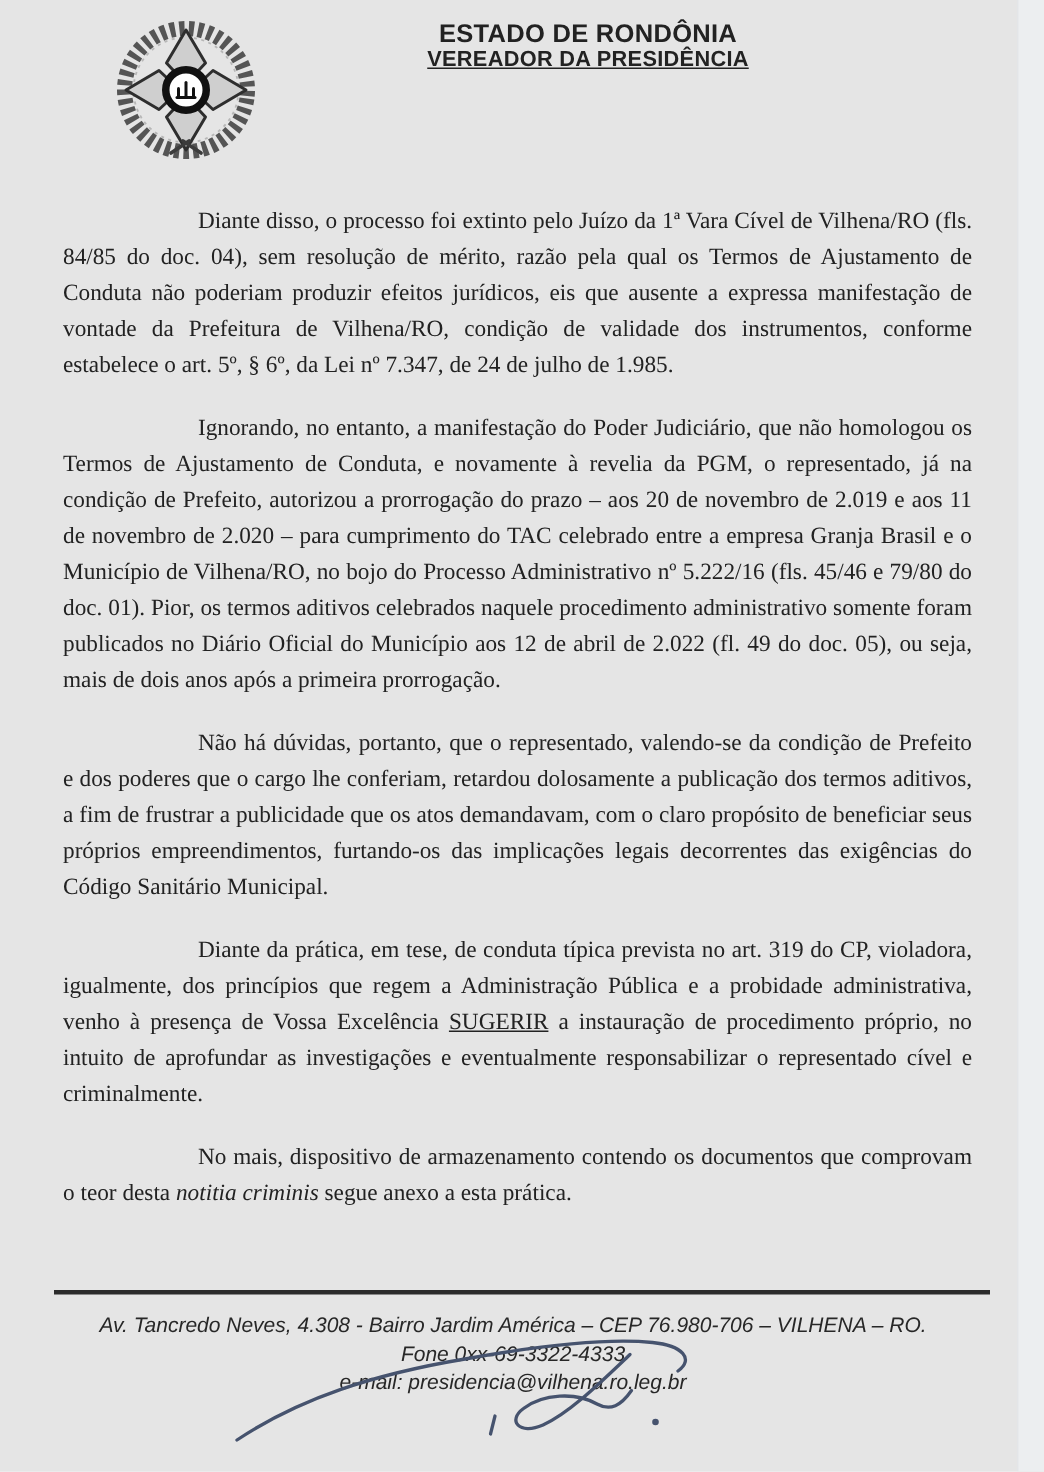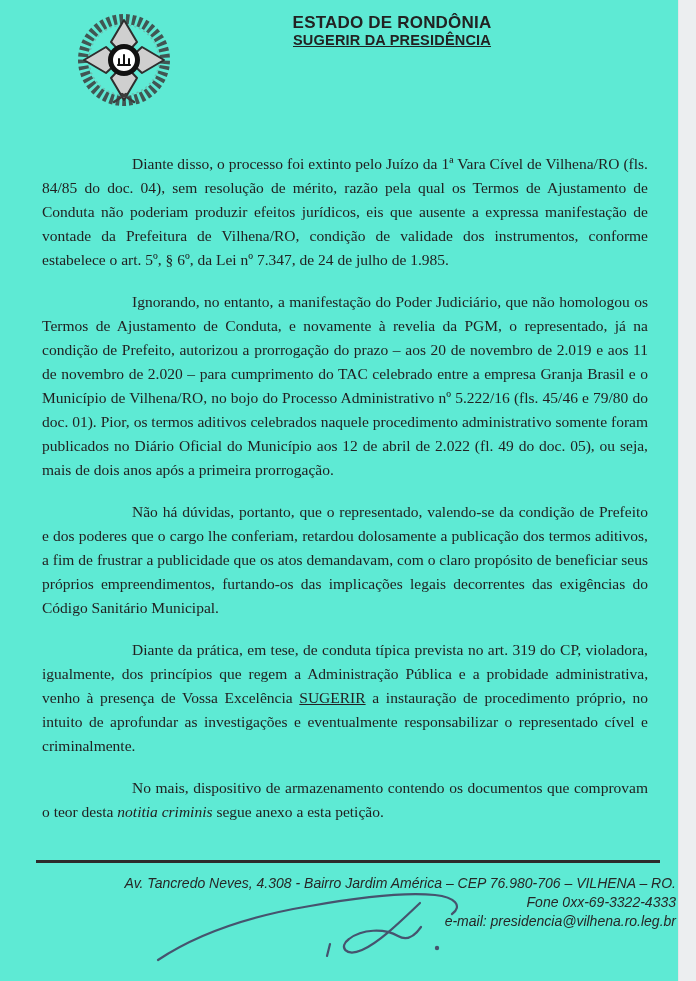--- a/index.html
+++ b/index.html
@@ -6,21 +6,21 @@
   body{
     width:696px;height:981px;
     background:#f6f6f7;
     font-family:"Liberation Serif", serif;
     color:#1e1e1e;
     overflow:hidden;
   }
   .page{
     position:relative;
     width:696px;height:981px;
-    background:#5eead4;
+    background:#e5e5e5;
   }
   
   .edge-strip{
     position:absolute;top:0;right:0;width:17px;height:981px;
     background:#eceef0;
     border-left:1px solid #e3e5e8;
   }
   
   .letterhead{
     position:absolute;top:8px;left:0;width:100%;height:110px;
@@ -33,36 +33,36 @@
     text-align:center;
     font-family:"Liberation Sans", sans-serif;
     font-weight:bold;
     color:#222;
   }
   .head-l1,.head-l2{font-size:17px;line-height:18px;letter-spacing:.2px;}
   .head-l3,.head-l4,.head-l5{font-size:14.5px;line-height:16.5px;letter-spacing:.2px;}
   .head-l5{text-decoration:underline;}
   
   .doc-body{
-    position:absolute;top:152px;left:42px;width:606px;
+    position:absolute;top:136px;left:42px;width:606px;
     font-size:15.5px;line-height:24px;
     text-align:justify;
     color:#222;
   }
   .doc-body p{margin:0 0 18px 0;text-indent:90px;}
   .emph{font-weight:normal;text-decoration:underline;}
   .lat{font-style:italic;margin-top:30px;}
   
   .foot-rule{
     position:absolute;top:860px;left:36px;right:36px;height:0;
     border-top:3px solid #2c2c2c;
   }
   .foot-text{
     position:absolute;top:874px;left:8px;right:20px;
-    text-align:right;
+    text-align:center;
     font-family:"Liberation Sans", sans-serif;
     font-style:italic;
     font-size:14px;line-height:19px;
     color:#272727;
   }
   .signature{
     position:absolute;left:130px;top:880px;width:380px;height:100px;
     pointer-events:none;
   }
 </style>
@@ -91,30 +91,30 @@
         <path d="M44 55 h12"></path>
         <path d="M45 49 v6"></path>
         <path d="M50 45 v10"></path>
         <path d="M55 49 v6"></path>
       </g>
 
       <path d="M40 92 L52 84 M60 92 L48 84" stroke="#3c3c3c" stroke-width="2.5" fill="none" stroke-linecap="round"></path>
     </svg>
     <div class="head-text">
       <div class="head-l1">ESTADO DE RONDÔNIA</div>
-      <div class="head-l5">SUGERIR DA PRESIDÊNCIA</div>
+      <div class="head-l5">VEREADOR DA PRESIDÊNCIA</div>
     </div>
   </div>
 
   <div class="doc-body">
     <p>Diante disso, o processo foi extinto pelo Juízo da 1ª Vara Cível de Vilhena/RO (fls. 84/85 do doc. 04), sem resolução de mérito, razão pela qual os Termos de Ajustamento de Conduta não poderiam produzir efeitos jurídicos, eis que ausente a expressa manifestação de vontade da Prefeitura de Vilhena/RO, condição de validade dos instrumentos, conforme estabelece o art. 5º, § 6º, da Lei nº 7.347, de 24 de julho de 1.985.</p>
     <p>Ignorando, no entanto, a manifestação do Poder Judiciário, que não homologou os Termos de Ajustamento de Conduta, e novamente à revelia da PGM, o representado, já na condição de Prefeito, autorizou a prorrogação do prazo – aos 20 de novembro de 2.019 e aos 11 de novembro de 2.020 – para cumprimento do TAC celebrado entre a empresa Granja Brasil e o Município de Vilhena/RO, no bojo do Processo Administrativo nº 5.222/16 (fls. 45/46 e 79/80 do doc. 01). Pior, os termos aditivos celebrados naquele procedimento administrativo somente foram publicados no Diário Oficial do Município aos 12 de abril de 2.022 (fl. 49 do doc. 05), ou seja, mais de dois anos após a primeira prorrogação.</p>
     <p>Não há dúvidas, portanto, que o representado, valendo-se da condição de Prefeito e dos poderes que o cargo lhe conferiam, retardou dolosamente a publicação dos termos aditivos, a fim de frustrar a publicidade que os atos demandavam, com o claro propósito de beneficiar seus próprios empreendimentos, furtando-os das implicações legais decorrentes das exigências do Código Sanitário Municipal.</p>
     <p><span>Diante da prática, em tese, de conduta típica prevista no art. 319 do CP, violadora, igualmente, dos princípios que regem a Administração Pública e a probidade administrativa, venho à presença de Vossa Excelência </span><span class="emph">SUGERIR</span><span> a instauração de procedimento próprio, no intuito de aprofundar as investigações e eventualmente responsabilizar o representado cível e criminalmente.</span></p>
-    <p><span>No mais, dispositivo de armazenamento contendo os documentos que comprovam o teor desta </span><span class="lat">notitia criminis</span><span> segue anexo a esta petição.</span></p>
+    <p><span>No mais, dispositivo de armazenamento contendo os documentos que comprovam o teor desta </span><span class="lat">notitia criminis</span><span> segue anexo a esta prática.</span></p>
   </div>
 
   <div class="foot-rule"></div>
   <div class="foot-text">
     <div>Av. Tancredo Neves, 4.308 - Bairro Jardim América – CEP 76.980-706 – VILHENA – RO.</div>
     <div>Fone 0xx-69-3322-4333</div>
     <div>e-mail: presidencia@vilhena.ro.leg.br</div>
   </div>
 
   <svg class="signature" viewBox="0 0 380 100" aria-hidden="true">

